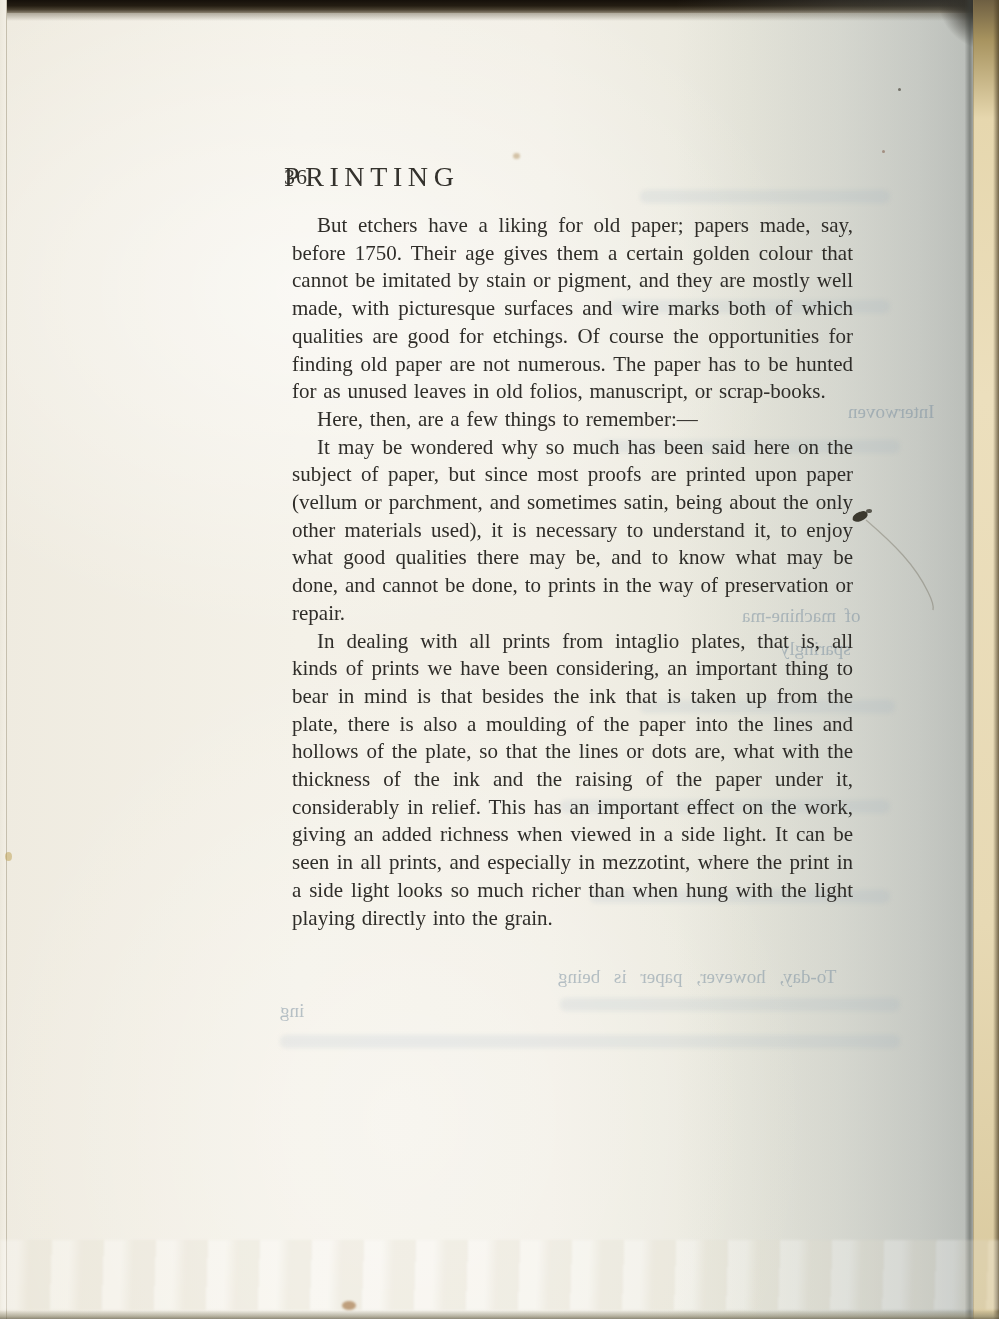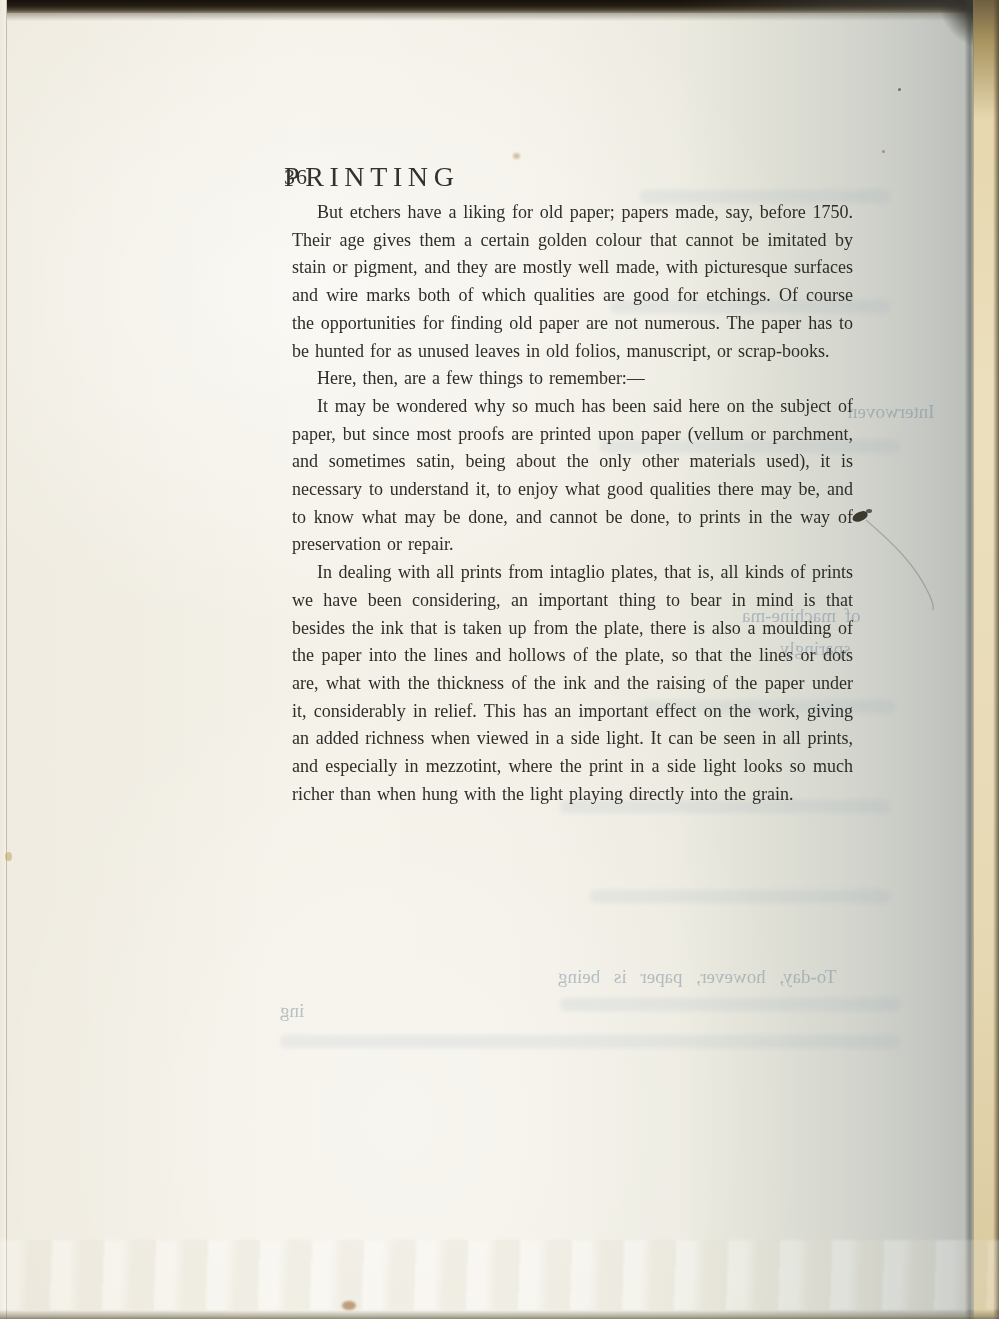--- a/index.html
+++ b/index.html
@@ -65,22 +65,22 @@
     color:#34322d;
   }
   .page-number{
     position:absolute;left:0;top:3px;font-size:22px;letter-spacing:1px;
   }
   .running-title{
     position:absolute;left:0;top:0;width:100%;text-align:left;
     font-size:28px;letter-spacing:0.2em;
   }
   .text-column{
-    position:absolute;left:292px;top:199px;width:561px;
-    font-size:18px;line-height:27.7px;color:#2f2d29;
+    position:absolute;left:292px;top:212px;width:561px;
+    font-size:21px;line-height:27.7px;color:#2f2d29;
     text-align:justify;
   }
   .text-column p{margin:0;text-indent:25px;word-spacing:1.5px;}
   
   .ghost{
     position:absolute;transform:scaleX(-1);
     color:rgba(118,140,158,0.50);
     font-size:19px;filter:blur(0.7px);white-space:nowrap;
   }
   .ghost-bar{

